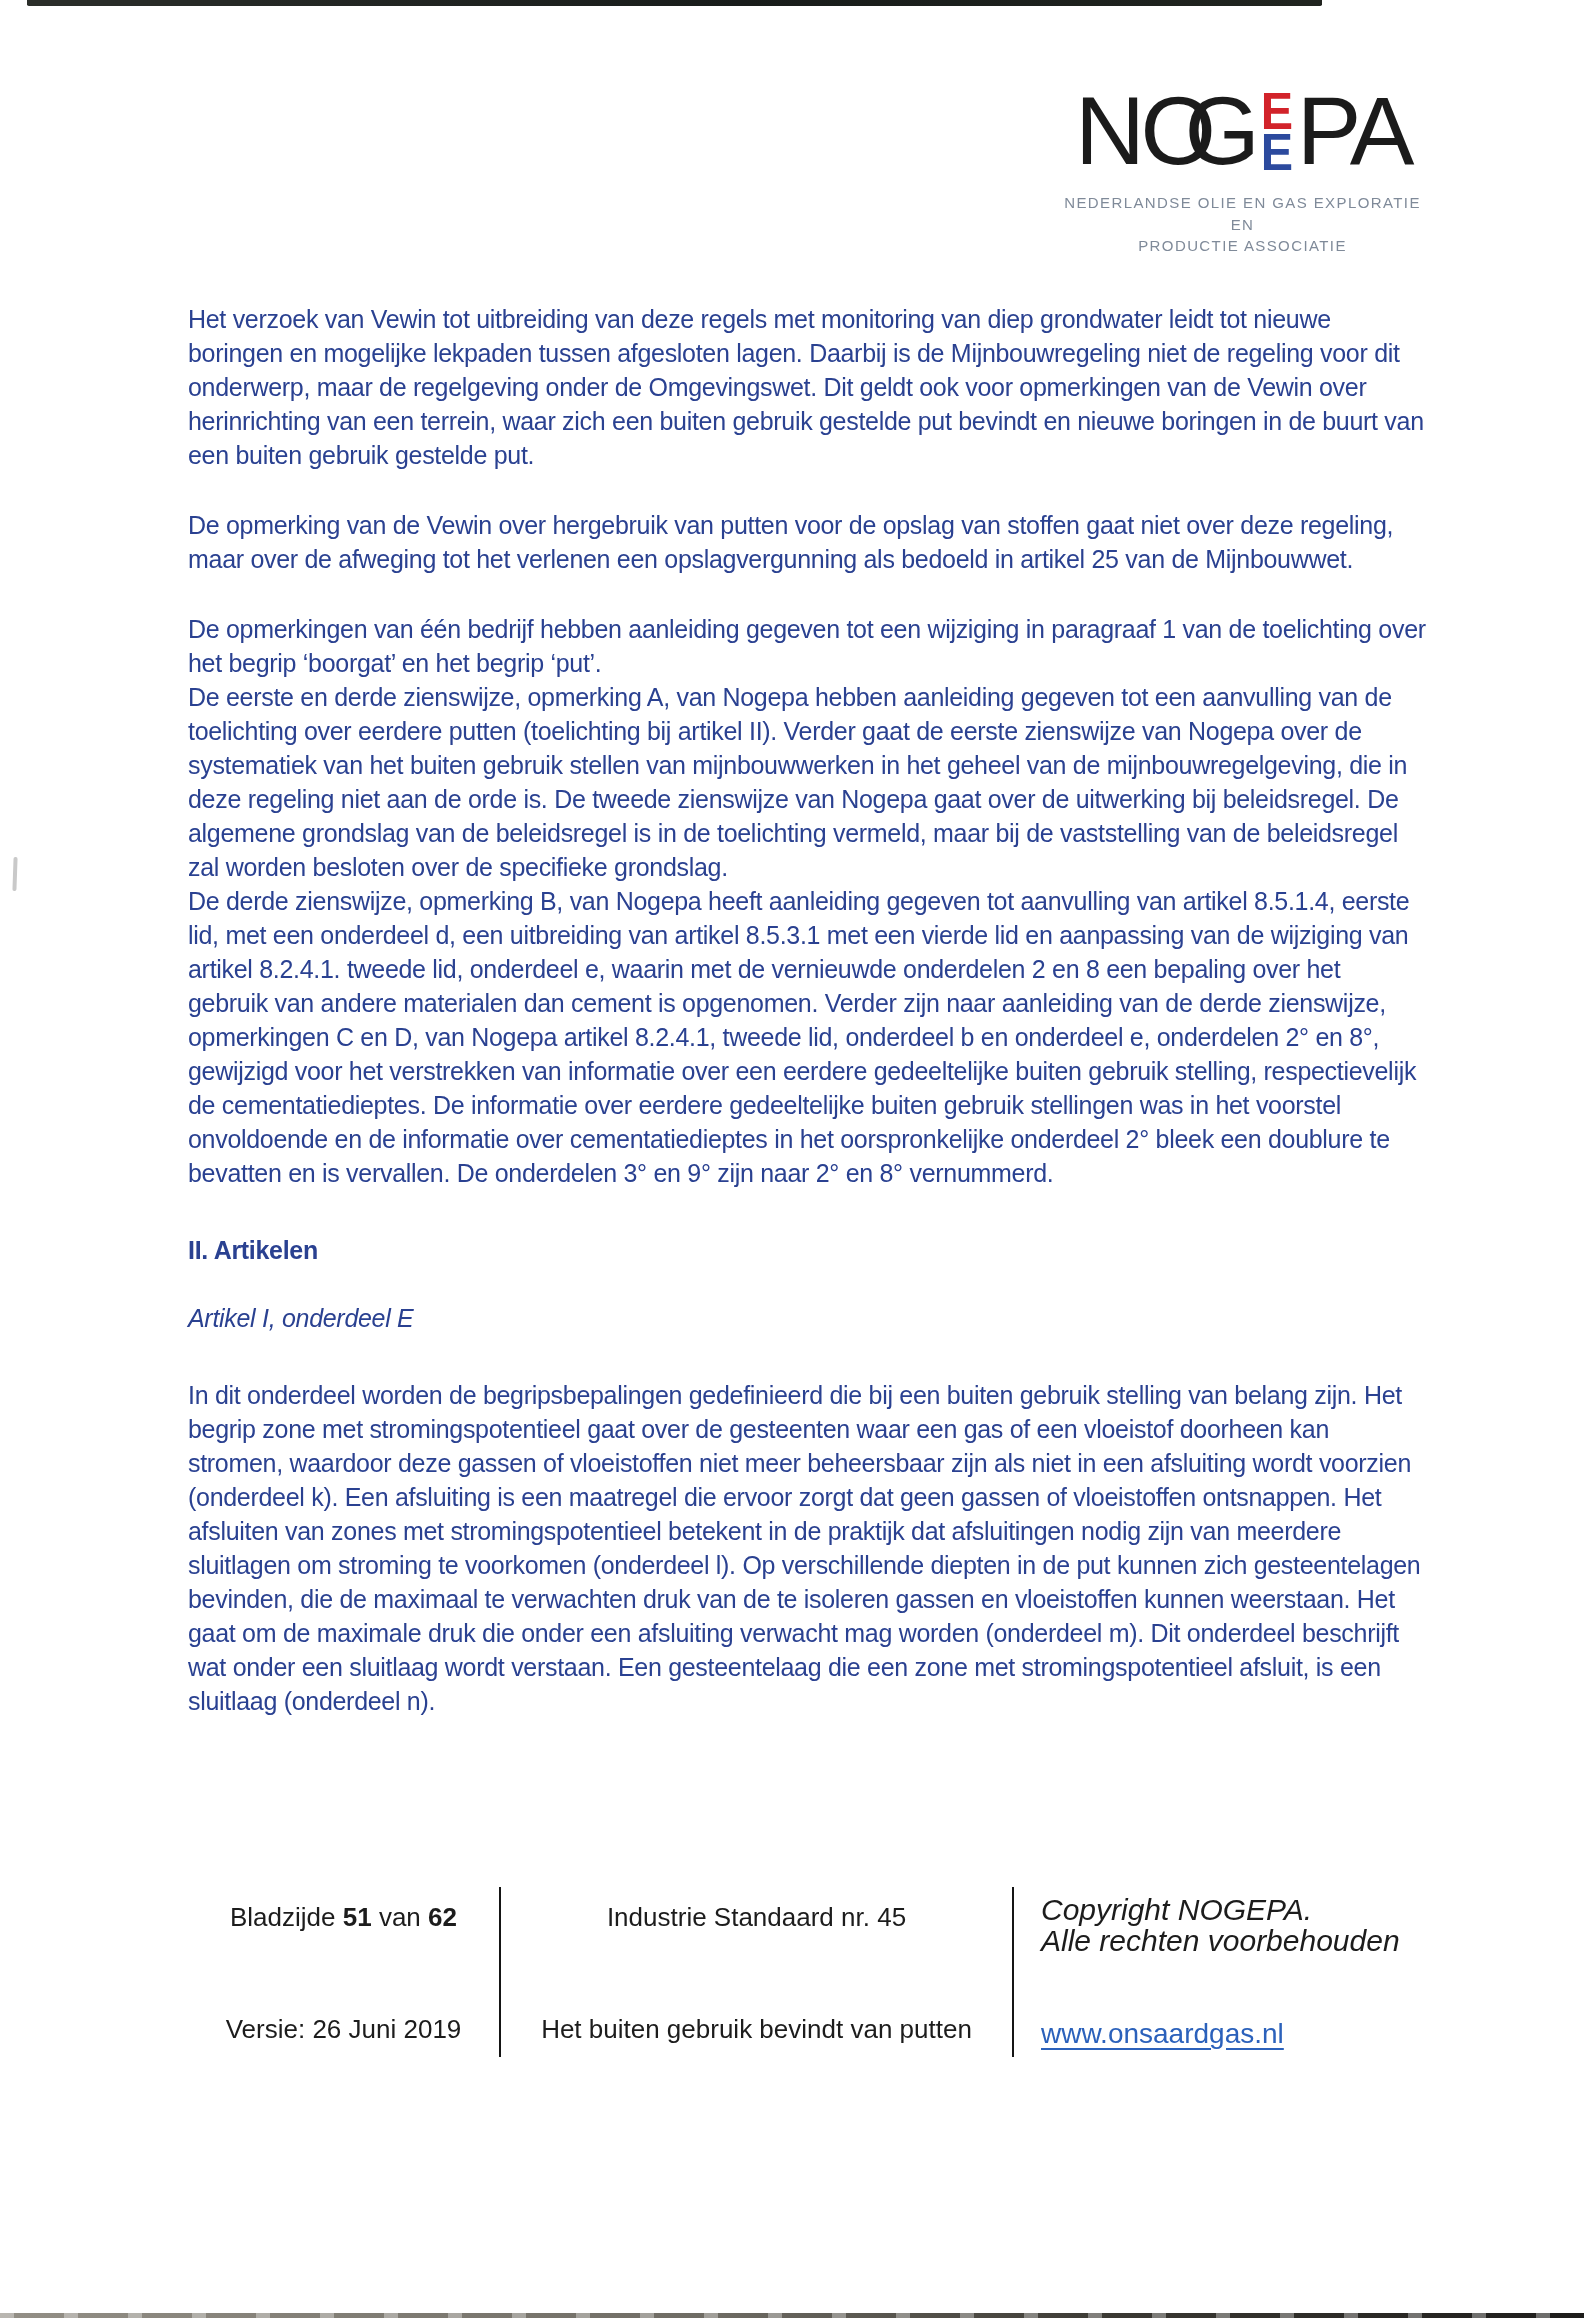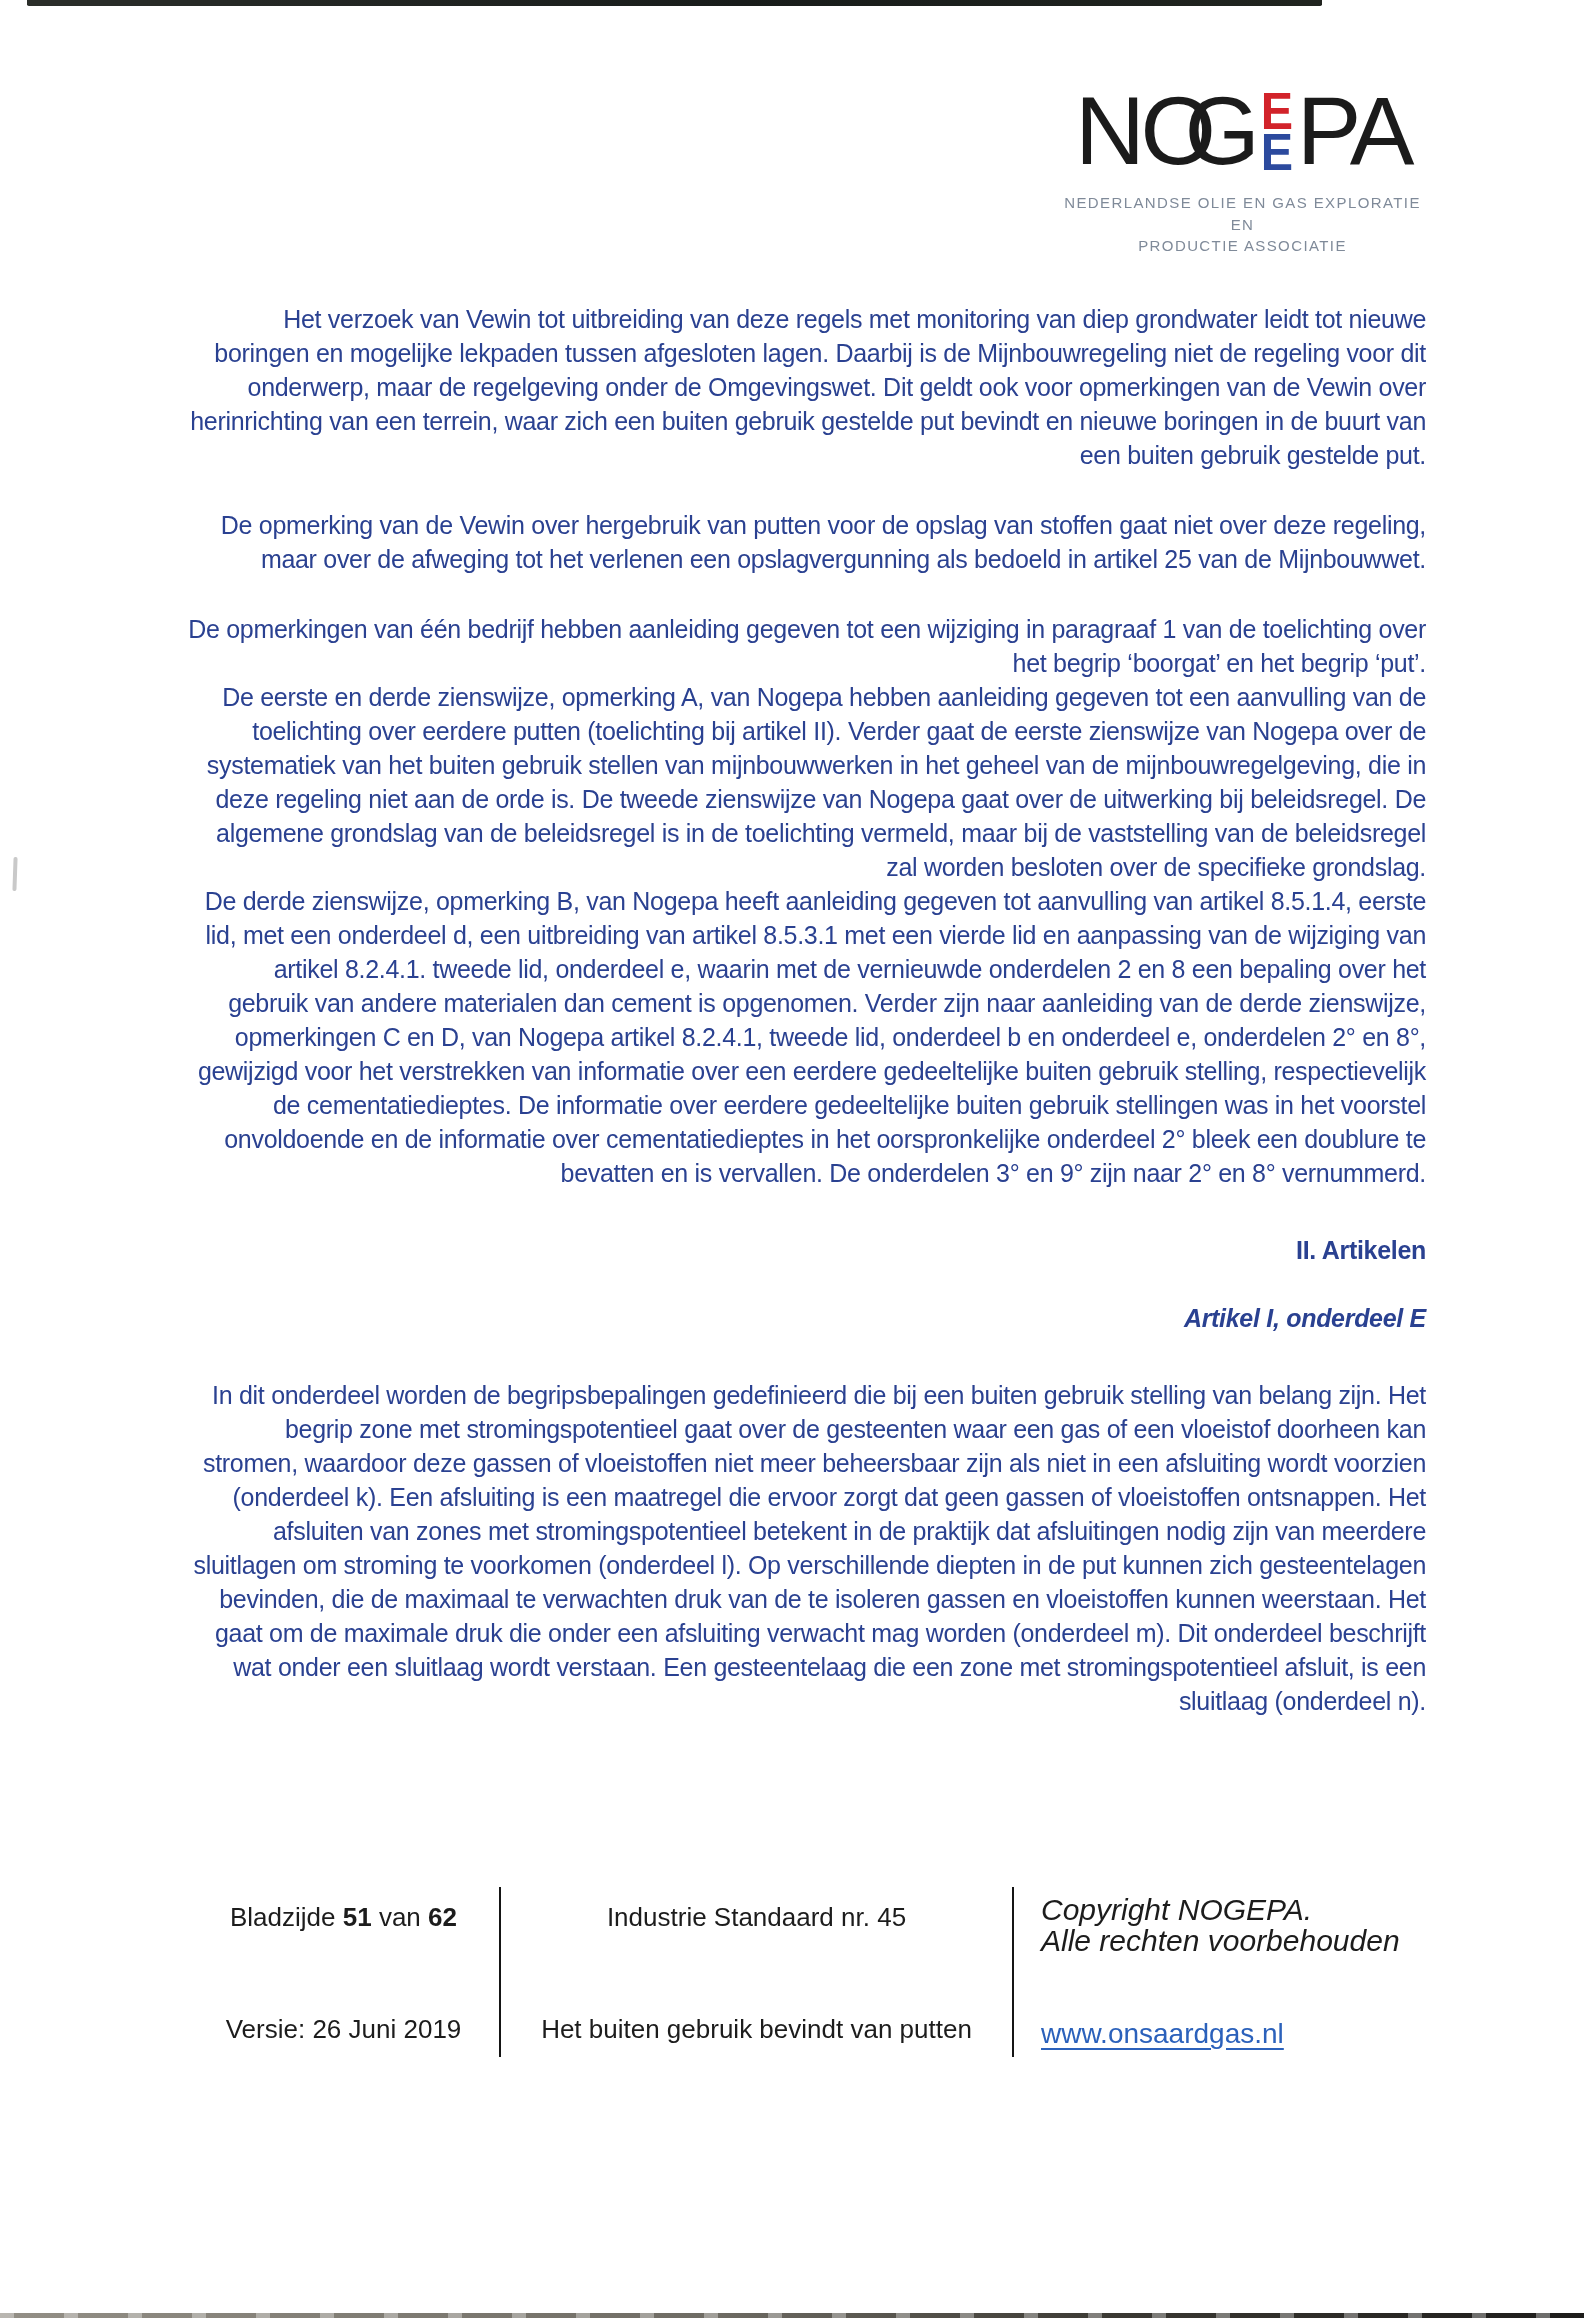--- a/index.html
+++ b/index.html
@@ -50,31 +50,31 @@
     margin-top:13.4px;
     font-size:15px;line-height:21.5px;letter-spacing:1.4px;
     color:#7f8a99;
   }
 
   
   .content{
     position:absolute;top:302px;left:188px;width:1238px;
     color:#2a4191;
     font-size:25px;line-height:34px;letter-spacing:-0.3px;
-    text-align:right;
+    text-align:left;
   }
   .content p{margin:0 0 36px 0;}
   .para-group{margin:0 0 36px 0;}
   .para-group p{margin:0;}
   .h-bold{
     font-size:25px;line-height:34px;font-weight:bold;color:#2a4191;
     margin:43px 0 34px 0;
   }
   .h-bolditalic{
-    font-size:25px;line-height:34px;font-weight:bold;font-style:italic;color:#2a4191;
+    font-size:25px;line-height:34px;font-weight:normal;font-style:italic;color:#2a4191;
     margin:0 0 43px 0;
   }
   .content .last{margin-top:55px;}
 
   
   .footer{
     position:absolute;top:1887px;left:188px;width:1238px;height:170px;
     display:grid;grid-template-columns:311px 515px 411px;
     color:#1c1c1c;
   }

